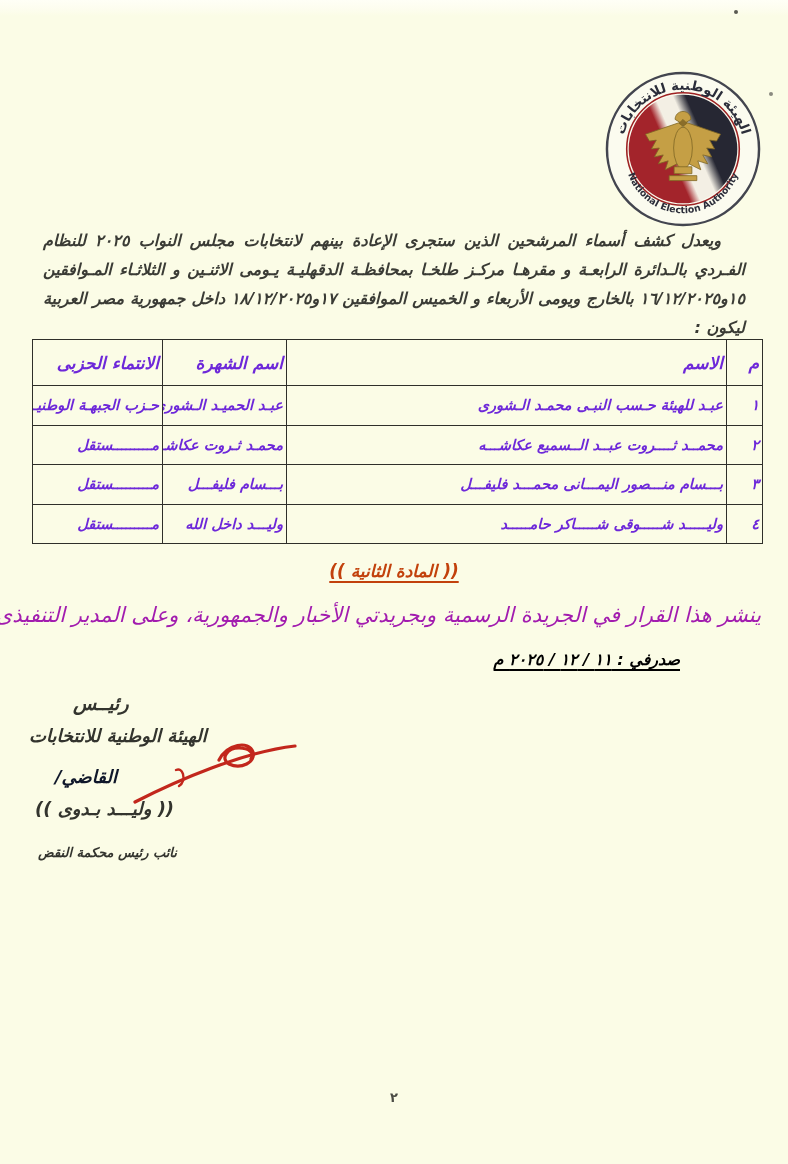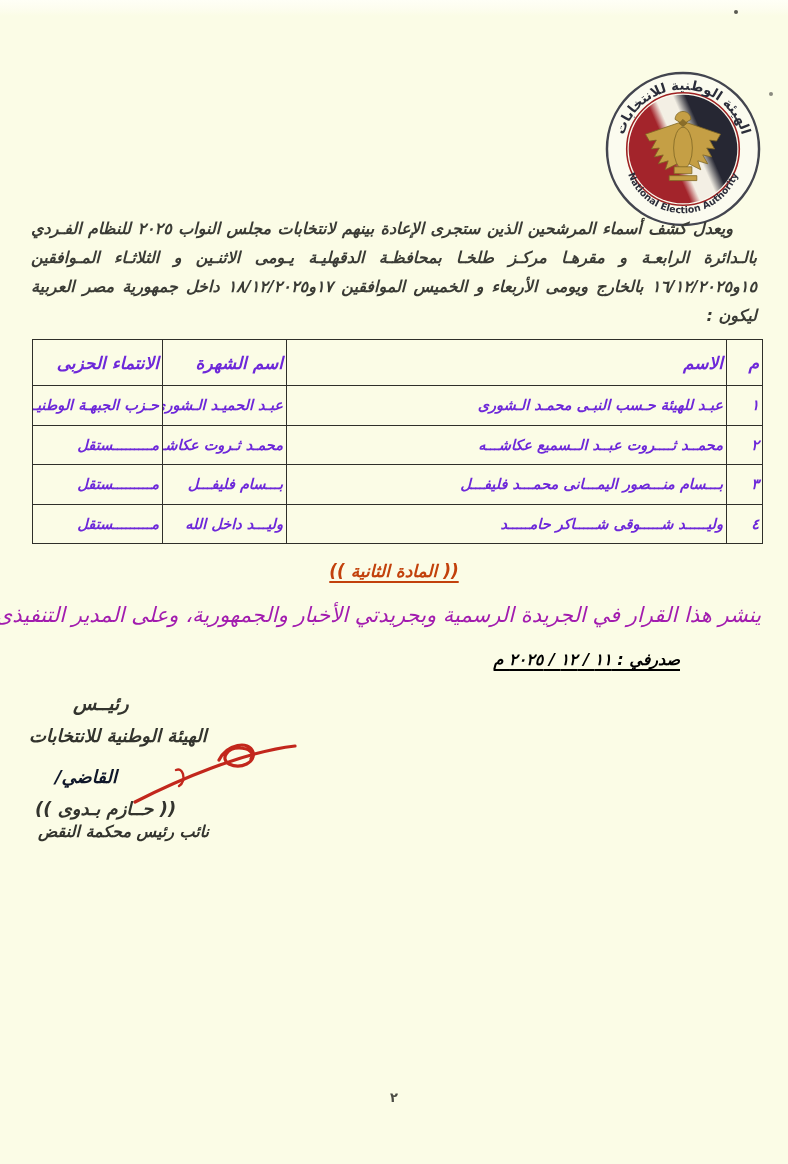--- a/index.html
+++ b/index.html
@@ -19,21 +19,21 @@
   .speck{position:absolute;border-radius:50%;background:#5a5a52;}
   .s1{left:734px;top:10px;width:4px;height:4px;}
   .s2{left:769px;top:92px;width:4px;height:4px;background:#8a8a80;}
 
   
   .logo{position:absolute;left:604px;top:70px;width:158px;height:158px;}
   .logo svg{width:100%;height:100%;}
 
   
   .intro{
-    position:absolute;top:210px;right:27px;left:27px;margin:4px;
+    position:absolute;top:210px;right:27px;left:27px;margin:16px;
     direction:rtl;text-align:justify;
     font-size:16px;font-weight:bold;font-style:italic;
     line-height:29px;color:#3a3b35;
     text-indent:24px;
   }
 
   
   table.candidates{
     position:absolute;top:339px;right:25px;
     width:730px;border-collapse:collapse;direction:rtl;
@@ -83,21 +83,21 @@
     font-weight:bold;font-style:italic;color:#33342e;white-space:nowrap;
   }
   .sig .l1{top:0;font-size:19px;transform:translateX(28px);}
   .sig .l2{top:33px;font-size:18px;transform:translateX(-16px);}
   .sig .judge{
     position:absolute;left:10px;top:74px;
     font-size:18px;font-weight:bold;font-style:italic;color:#0f172a;
   }
   .sig .ink{position:absolute;left:78px;top:42px;width:190px;height:82px;}
   .sig .l3{top:106px;font-size:18px;transform:translateX(-10px);}
-  .sig .l4{top:130px;font-size:16px;transform:translateX(-7px);}
+  .sig .l4{top:153px;font-size:13px;transform:translateX(-7px);}
 
   .pagenum{
     position:absolute;top:1090px;left:0;right:0;
     text-align:center;font-size:13px;font-weight:bold;color:#4a4b44;
   }
 </style>
 </head>
 <body>
 
 <div class="page">
@@ -199,19 +199,19 @@
     <div class="sig-line l1">رئيــس</div>
     <div class="sig-line l2">الهيئة الوطنية للانتخابات</div>
     <div class="judge">القاضي/</div>
     <svg class="ink" viewBox="0 0 190 82">
       <g fill="none" stroke="#c2271c" stroke-width="3.2" stroke-linecap="round">
         <path d="M12,68 C55,46 120,18 172,12"></path>
         <path d="M96,26 c8,-16 30,-20 34,-8 c3,10 -12,18 -24,12 c-9,-5 -2,-16 10,-16 c10,0 16,5 12,11"></path>
         <path d="M56,52 q6,-4 4,-12 q-2,-6 -7,-4" stroke-width="2.4"></path>
       </g>
     </svg>
-    <div class="sig-line l3">(( حــازم بـدوى ))</div>
+    <div class="sig-line l3">(( وليـــد بـدوى ))</div>
     <div class="sig-line l4">نائب رئيس محكمة النقض</div>
   </div>
 
   <div class="pagenum">٢</div>
 
 </div>
 
 </body></html>

